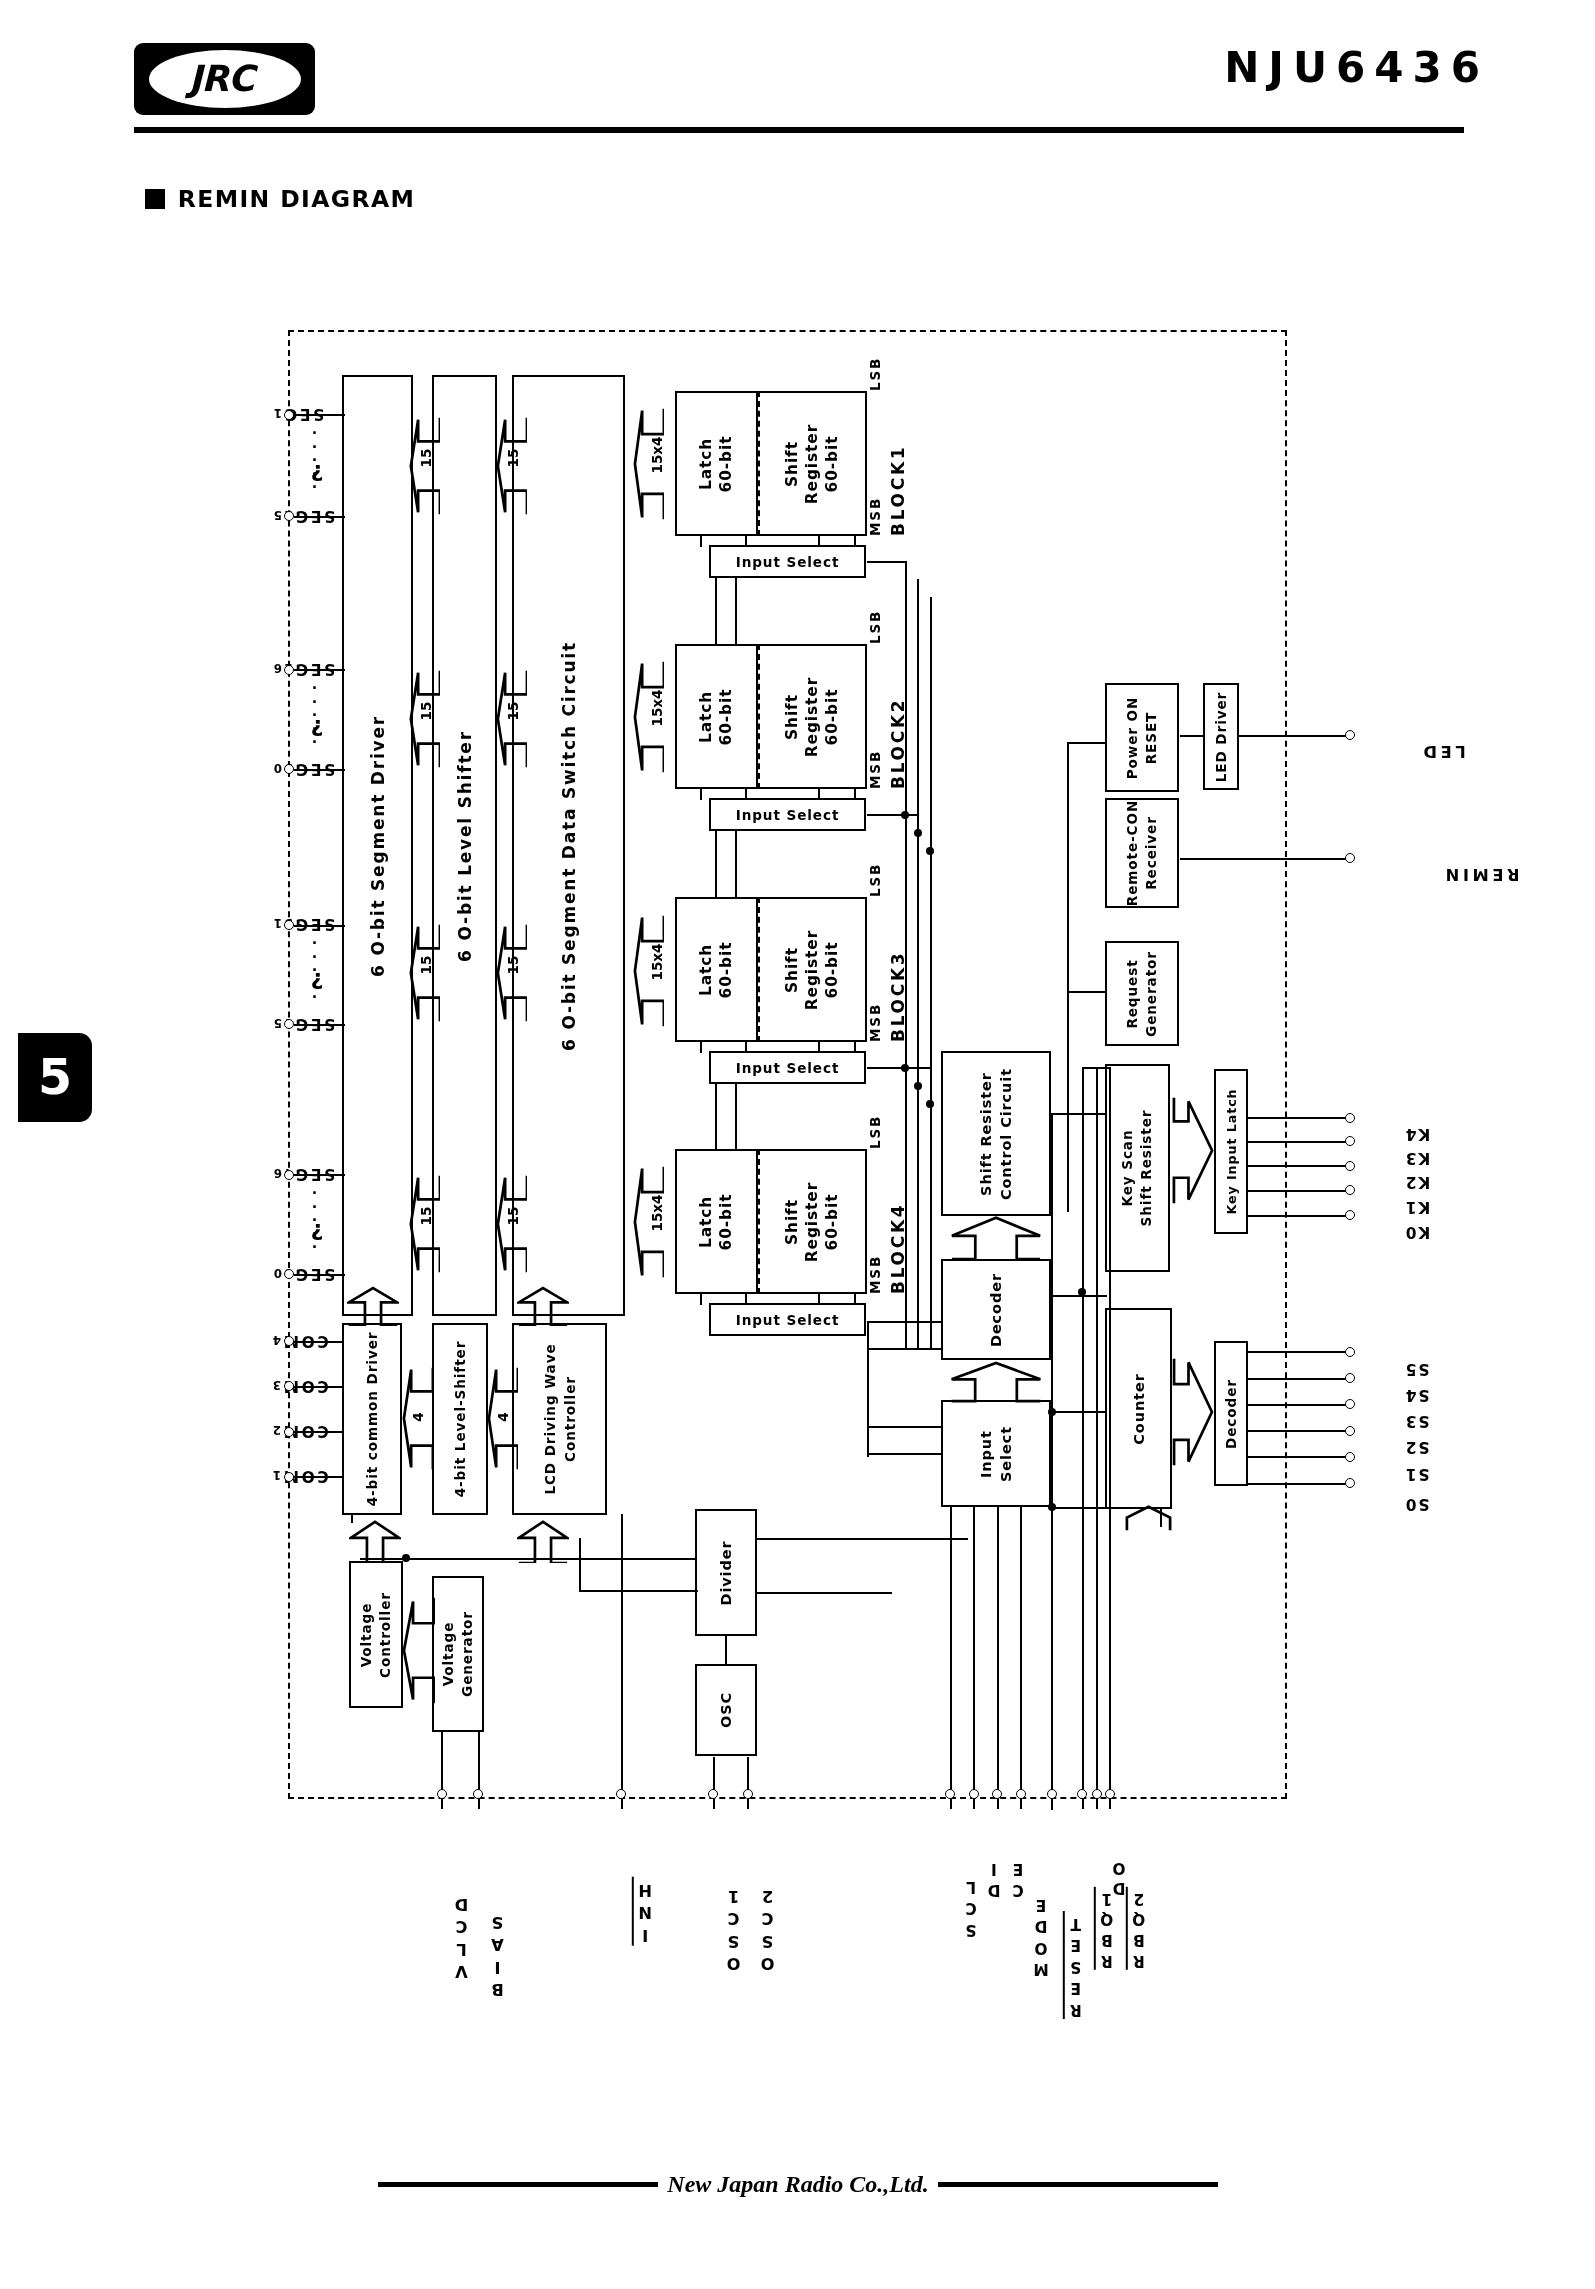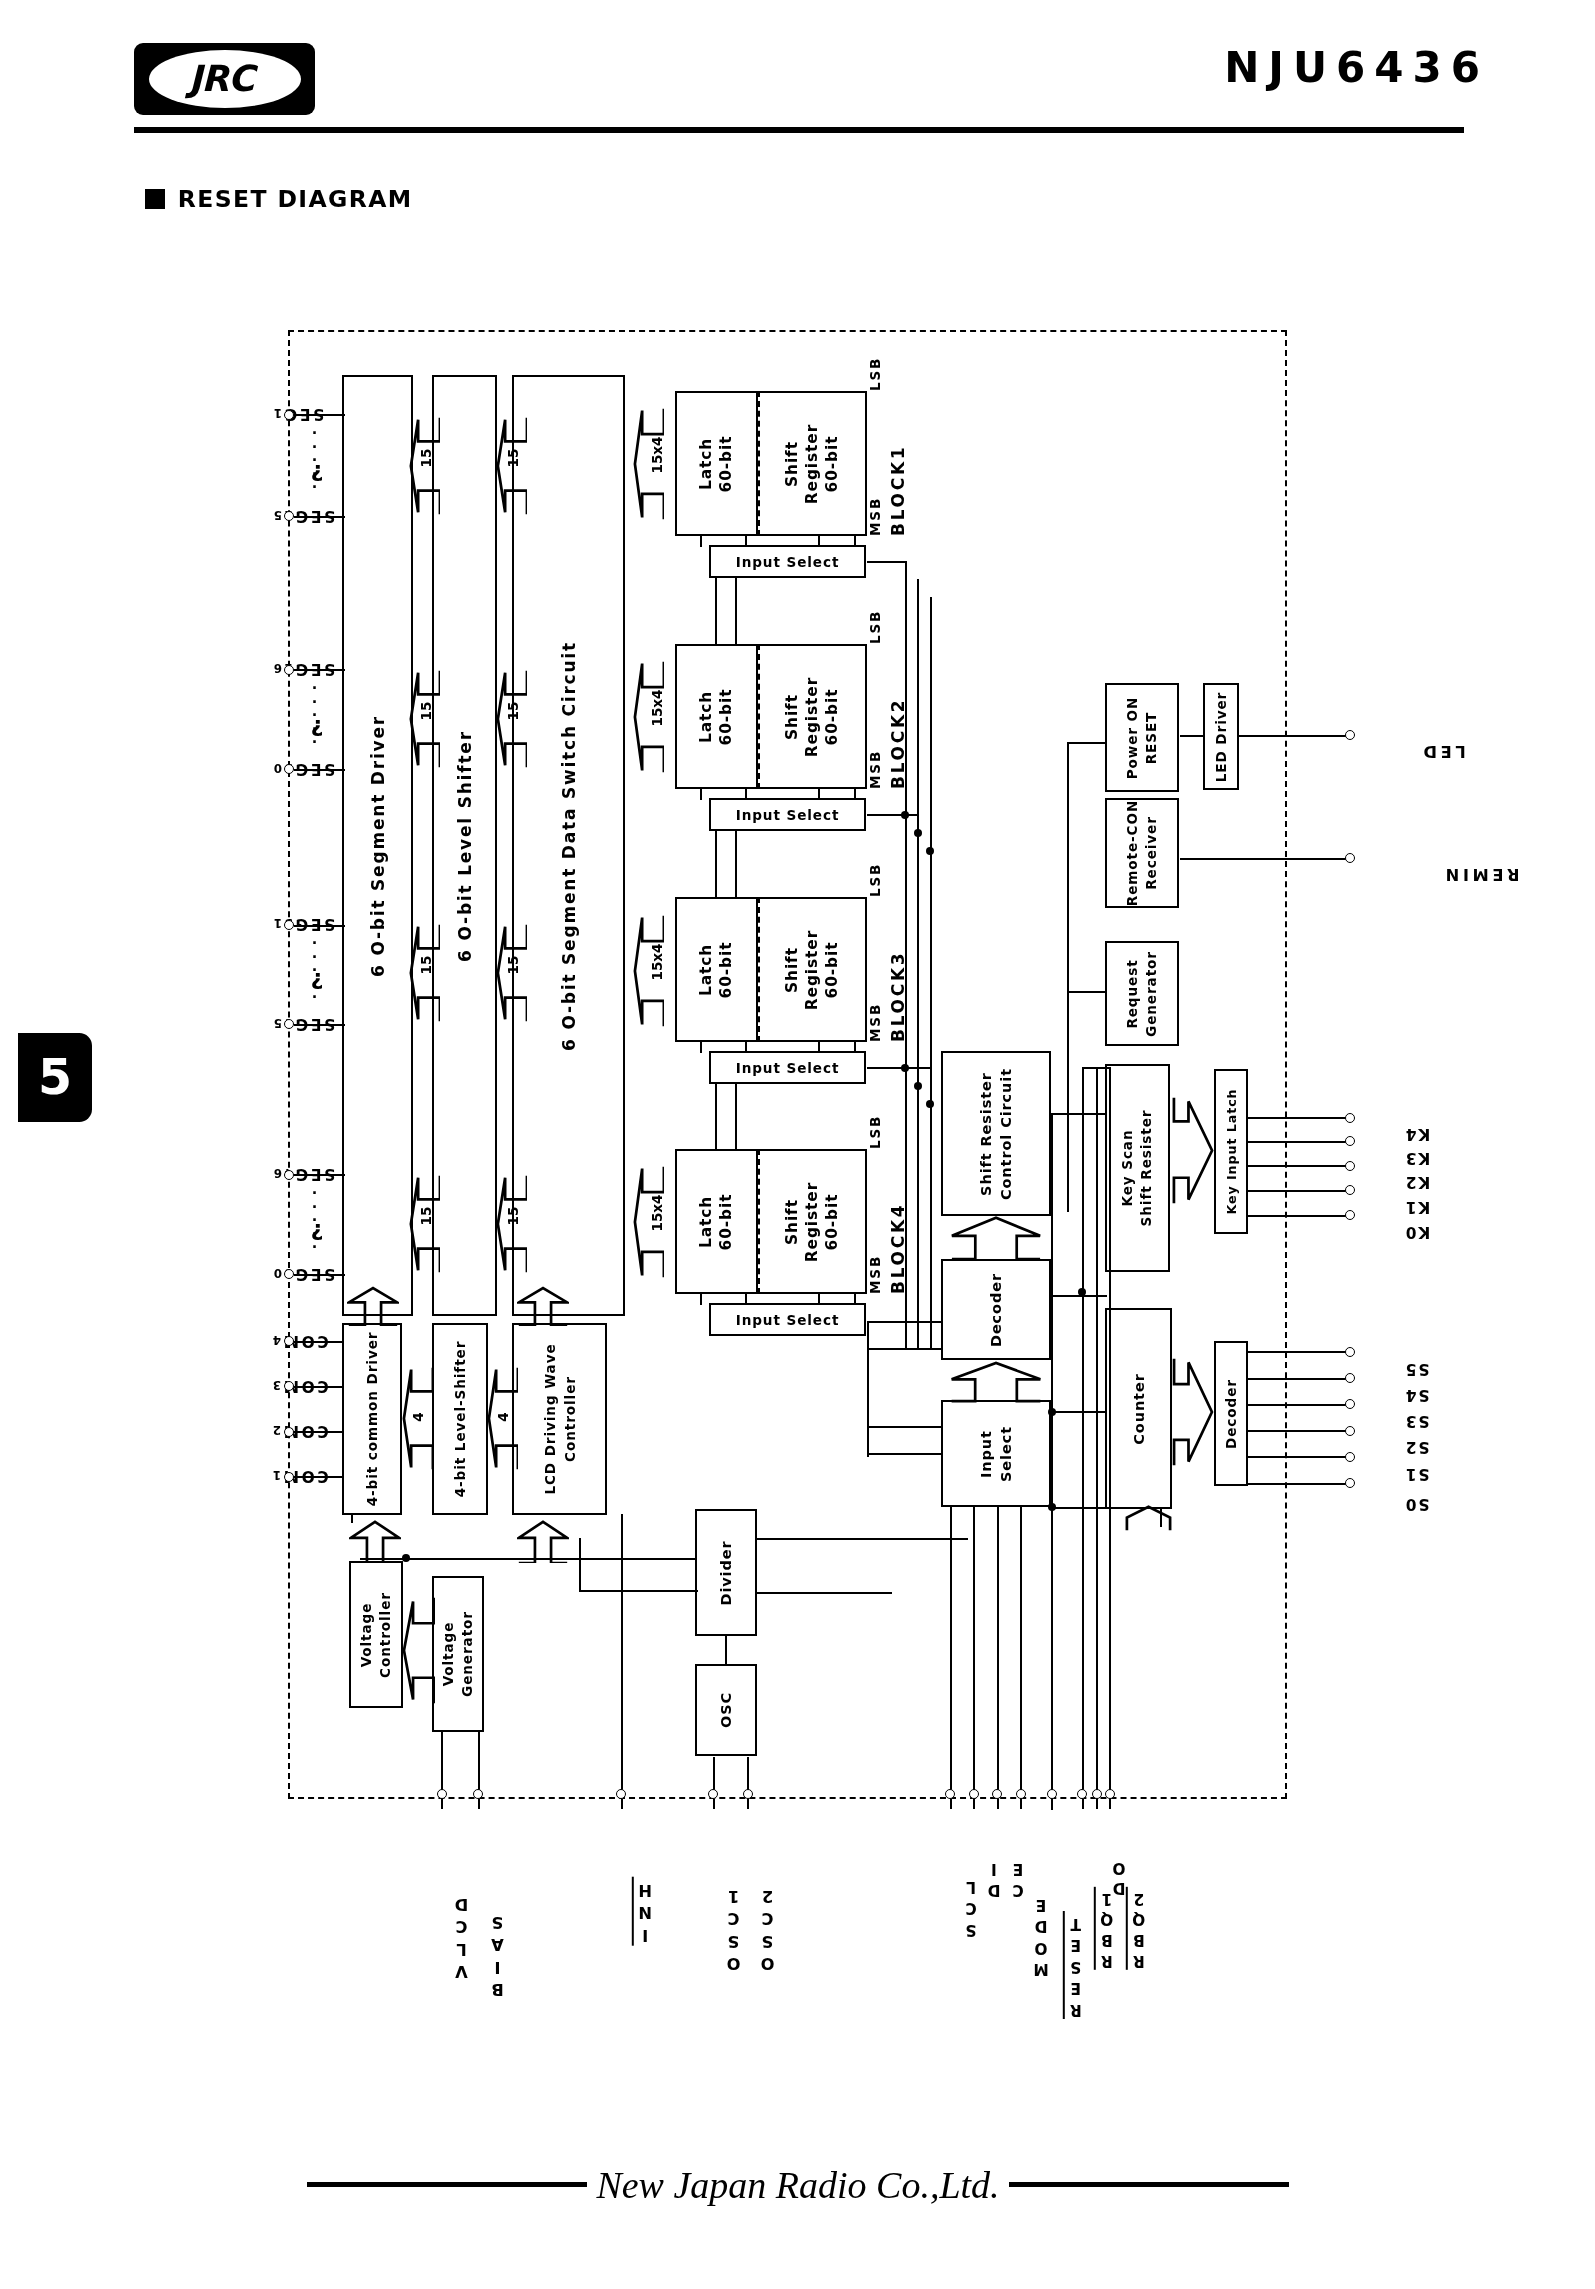--- a/index.html
+++ b/index.html
@@ -24,22 +24,22 @@
   .sec-label{font-size:23.5px;font-weight:bold;letter-spacing:1.4px;font-family:"DejaVu Sans",sans-serif;}
 
   .tabmark{position:absolute;left:18px;top:1033px;width:74px;height:89px;background:#000;
            border-radius:0 12.7px 12.7px 0;display:flex;align-items:center;justify-content:center;}
   .tabmark span{color:#fff;font-size:49px;font-weight:bold;font-family:"DejaVu Sans",sans-serif;}
 
   
   .footer{position:absolute;left:0;right:0;top:2153px;height:63px;display:flex;
           align-items:center;justify-content:center;}
   .f-line{height:4.5px;background:#000;width:280px;}
-  .f-name{font-family:"Liberation Serif",serif;font-style:italic;font-weight:normal;
-          font-size:38px;padding:0 9px;white-space:nowrap;}
+  .f-name{font-family:"Liberation Serif",serif;font-style:italic;font-weight:bold;
+          font-size:24px;padding:0 9px;white-space:nowrap;}
 
   
   .diagram{position:absolute;left:0;top:0;width:1596px;height:2290px;}
   .dashed-box{position:absolute;left:288px;top:330px;width:995px;height:1465px;
               border:2.7px dashed #000;}
 
   
   .blk{position:absolute;border:2.7px solid #000;background:#fff;box-sizing:border-box;
        display:flex;align-items:center;justify-content:center;overflow:hidden;}
   .vtxt{ 
@@ -75,21 +75,21 @@
   <div class="jrc-logo">
     <div class="jrc-oval">
       <span class="jrc-text">JRC</span>
     </div>
   </div>
   <div class="part-no">NJU6436</div>
   <div class="hrule"></div>
 
   <div class="sec-title">
     <span class="sec-sq"></span>
-    <span class="sec-label">RESET DIAGRAM</span>
+    <span class="sec-label">REMIN DIAGRAM</span>
   </div>
 
   <div class="tabmark">
     <span>5</span>
   </div>
 
   <div class="diagram">
 
     <div class="dashed-box"></div>
 

